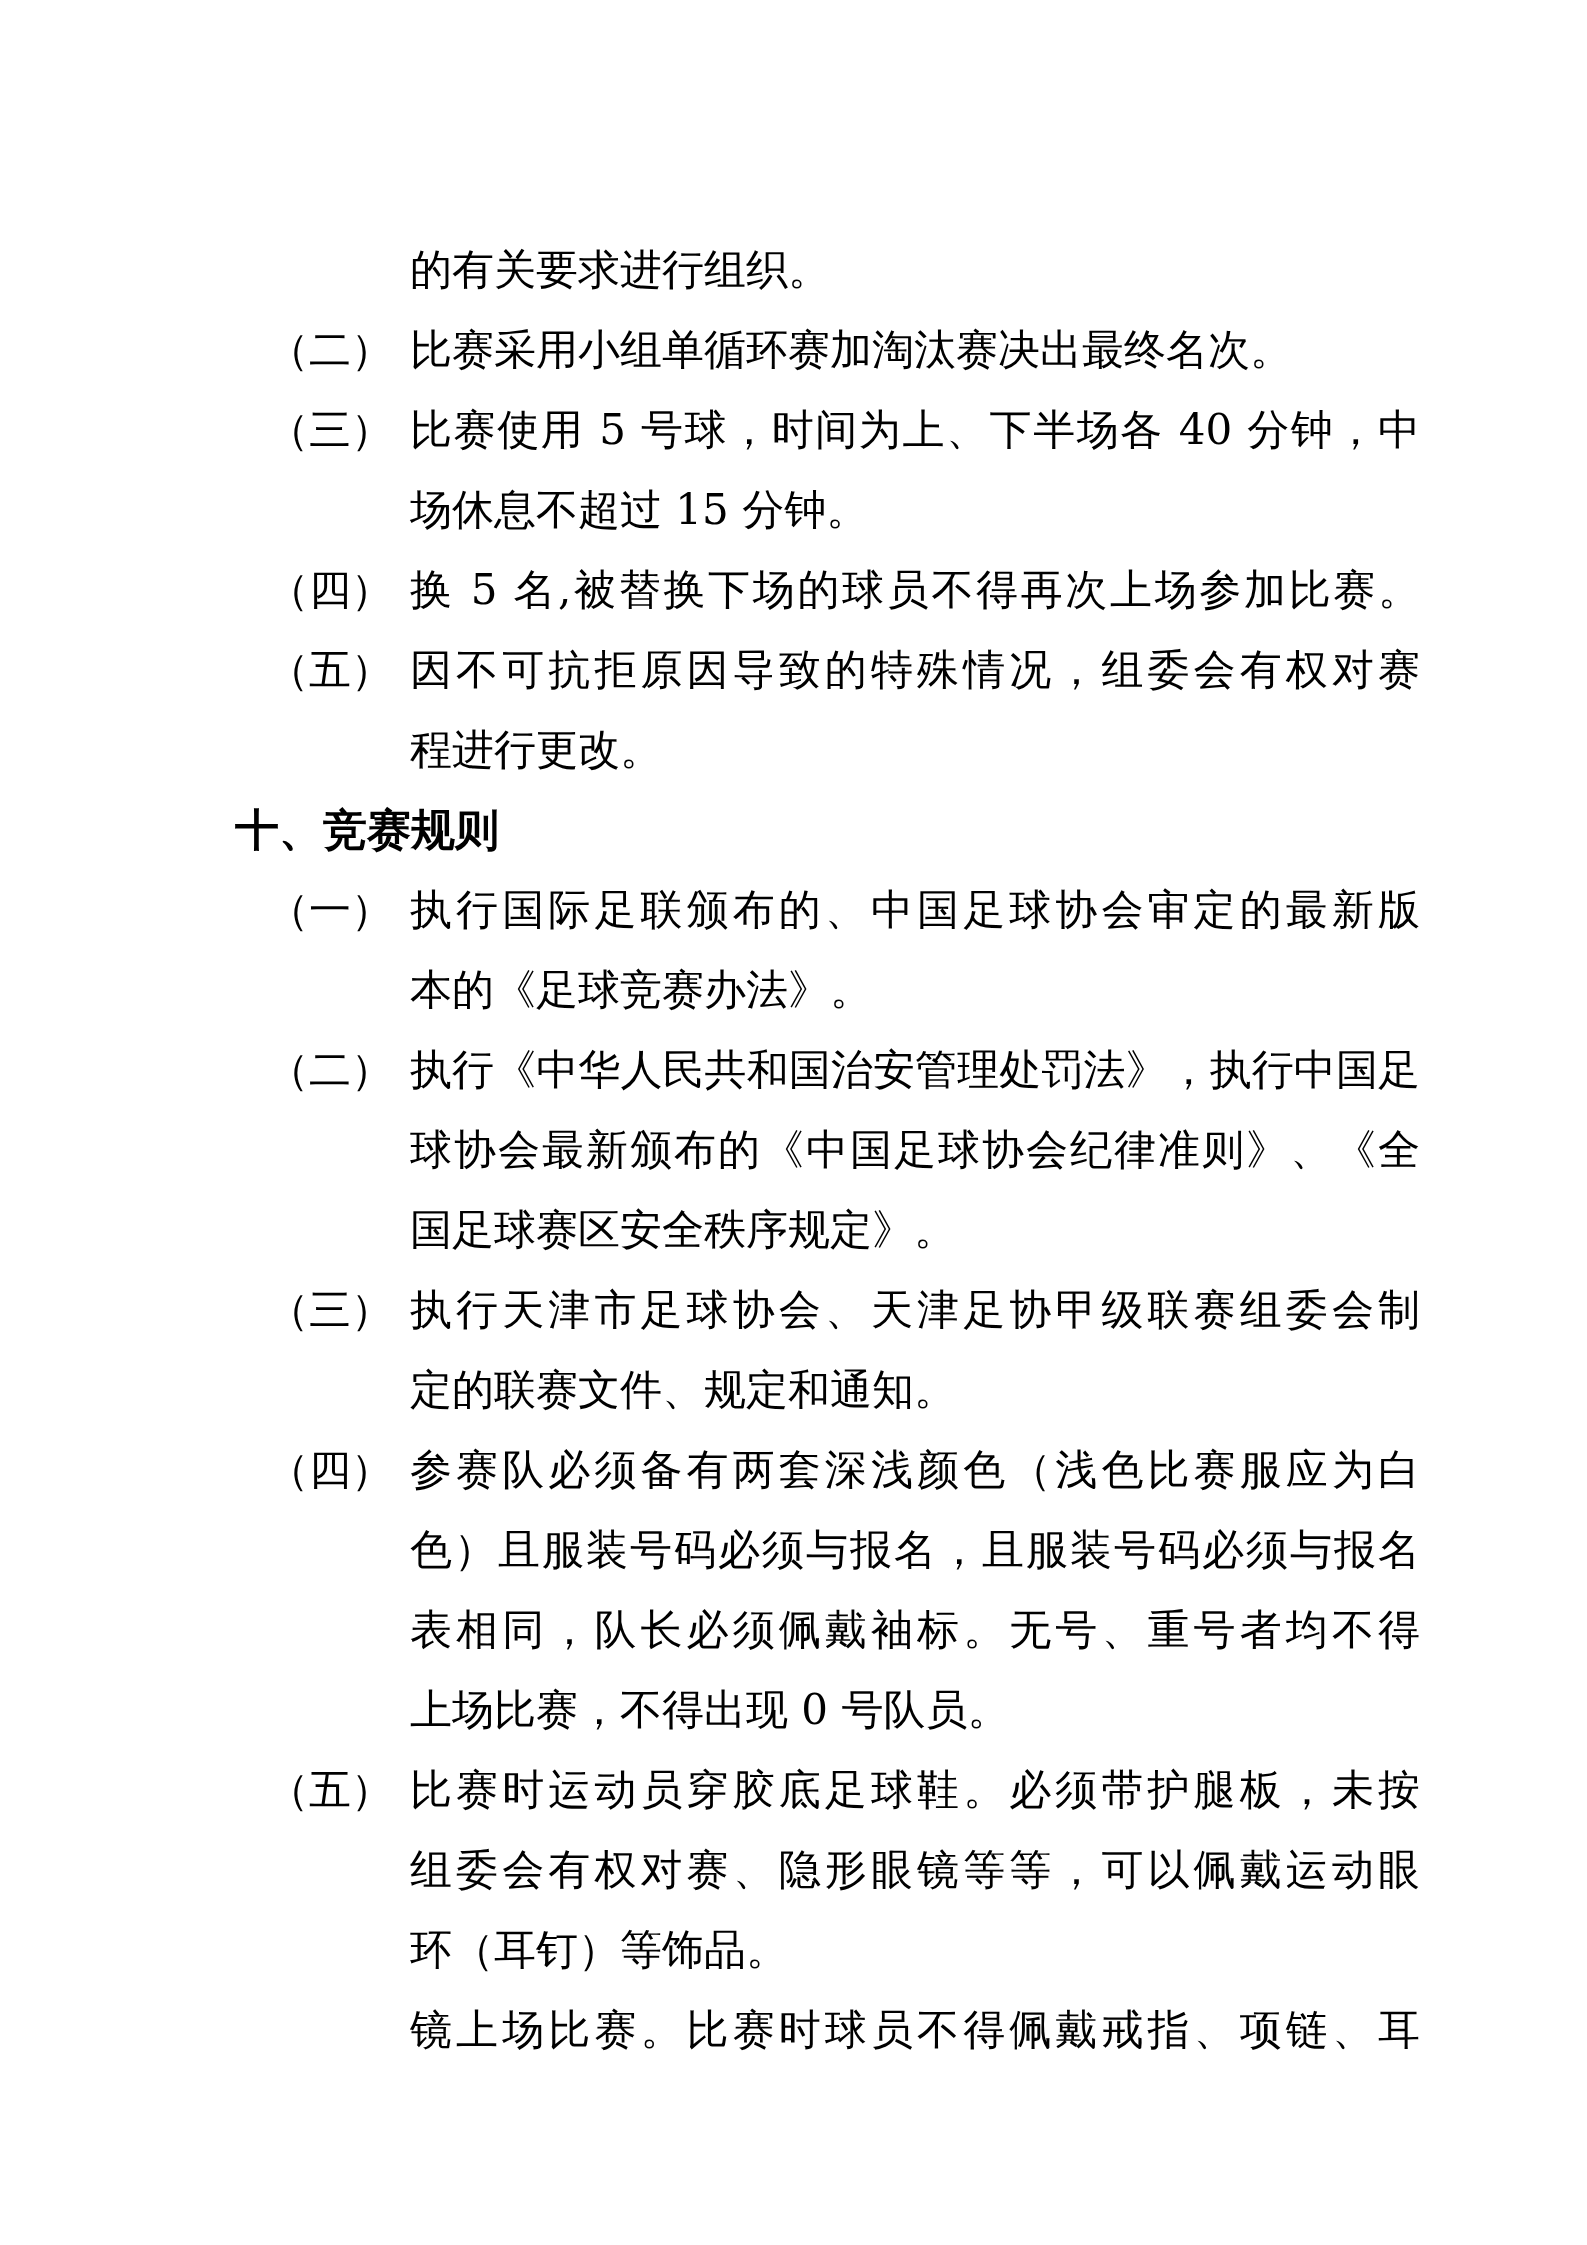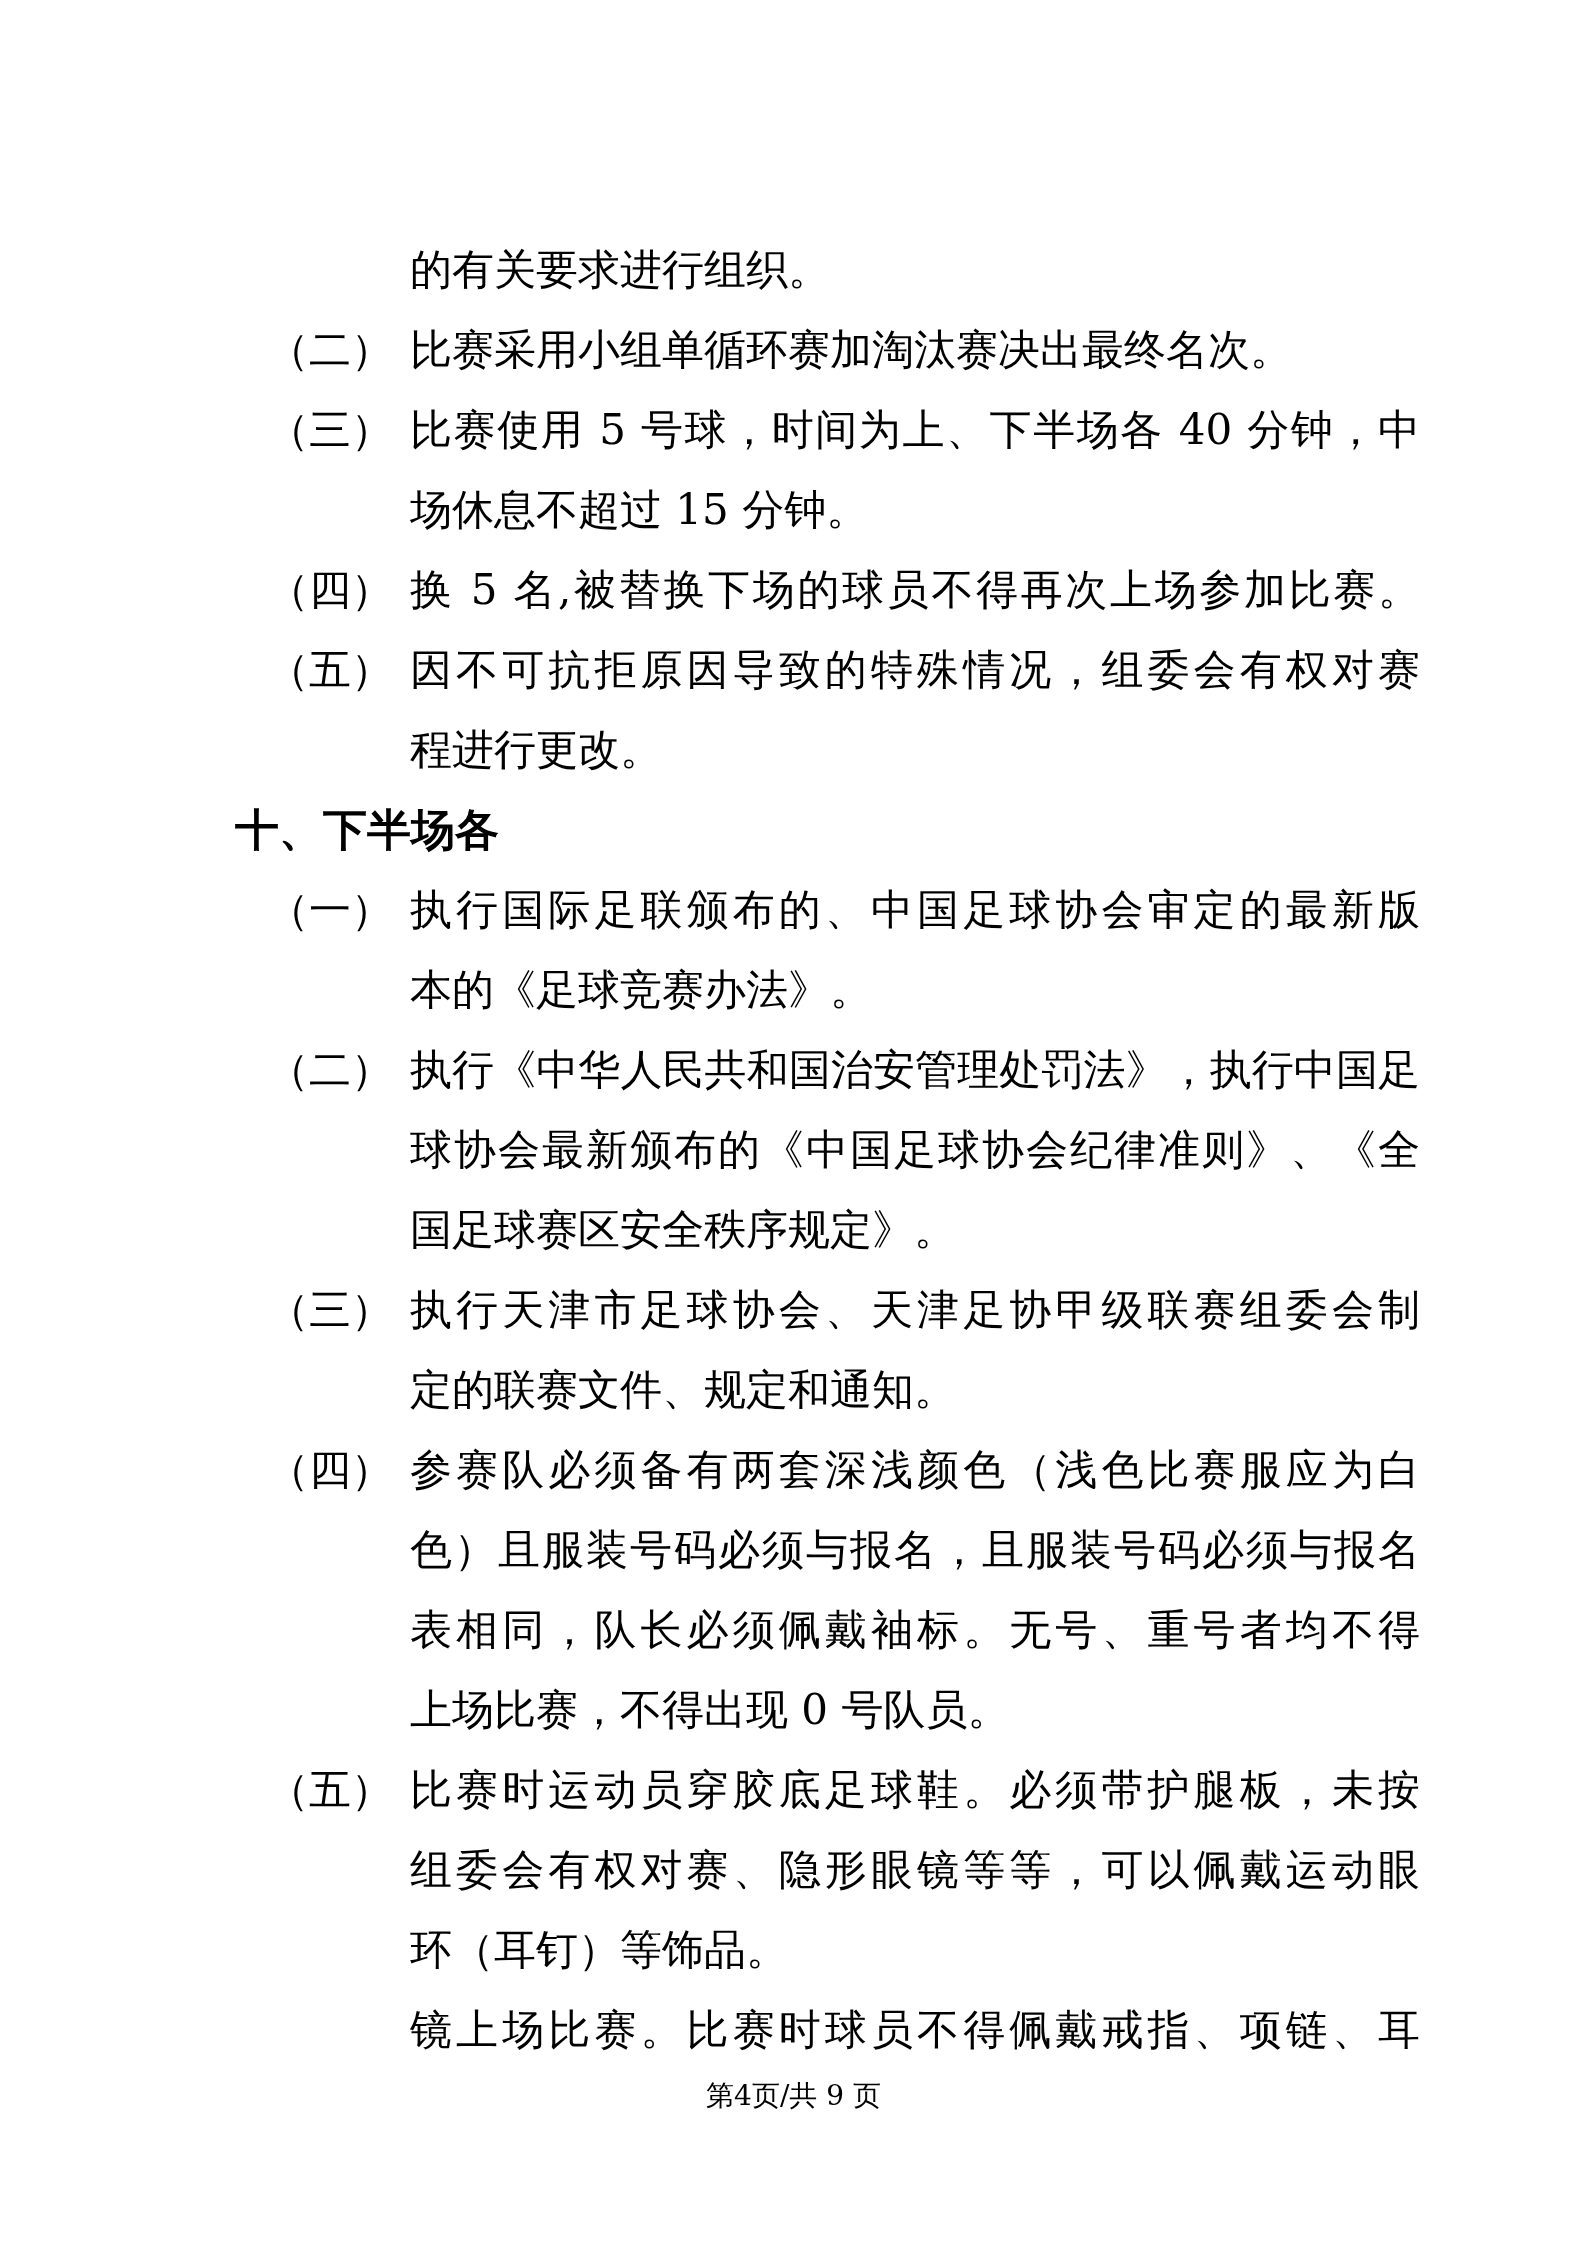--- a/index.html
+++ b/index.html
@@ -99,21 +99,21 @@
     </div>
 
     <div class="item">
       <div class="marker">（五）</div>
       <div class="body">
         <div class="line justify">因不可抗拒原因导致的特殊情况，组委会有权对赛</div>
         <div class="line">程进行更改。</div>
       </div>
     </div>
 
-    <div class="heading">十、下半场各</div>
+    <div class="heading">十、竞赛规则</div>
 
     <div class="item">
       <div class="marker">（一）</div>
       <div class="body">
         <div class="line justify">执行国际足联颁布的、中国足球协会审定的最新版</div>
         <div class="line">本的《足球竞赛办法》。</div>
       </div>
     </div>
 
     <div class="item">
@@ -148,14 +148,13 @@
       <div class="body">
         <div class="line justify">比赛时运动员穿胶底足球鞋。必须带护腿板，未按</div>
         <div class="line justify">组委会有权对赛、隐形眼镜等等，可以佩戴运动眼</div>
         <div class="line">环（耳钉）等饰品。</div>
         <div class="line justify">镜上场比赛。比赛时球员不得佩戴戒指、项链、耳</div>
       </div>
     </div>
 
   </div>
 
-  <div class="footer">第4页/共 9 页</div>
 </div>
 
 </body></html>

